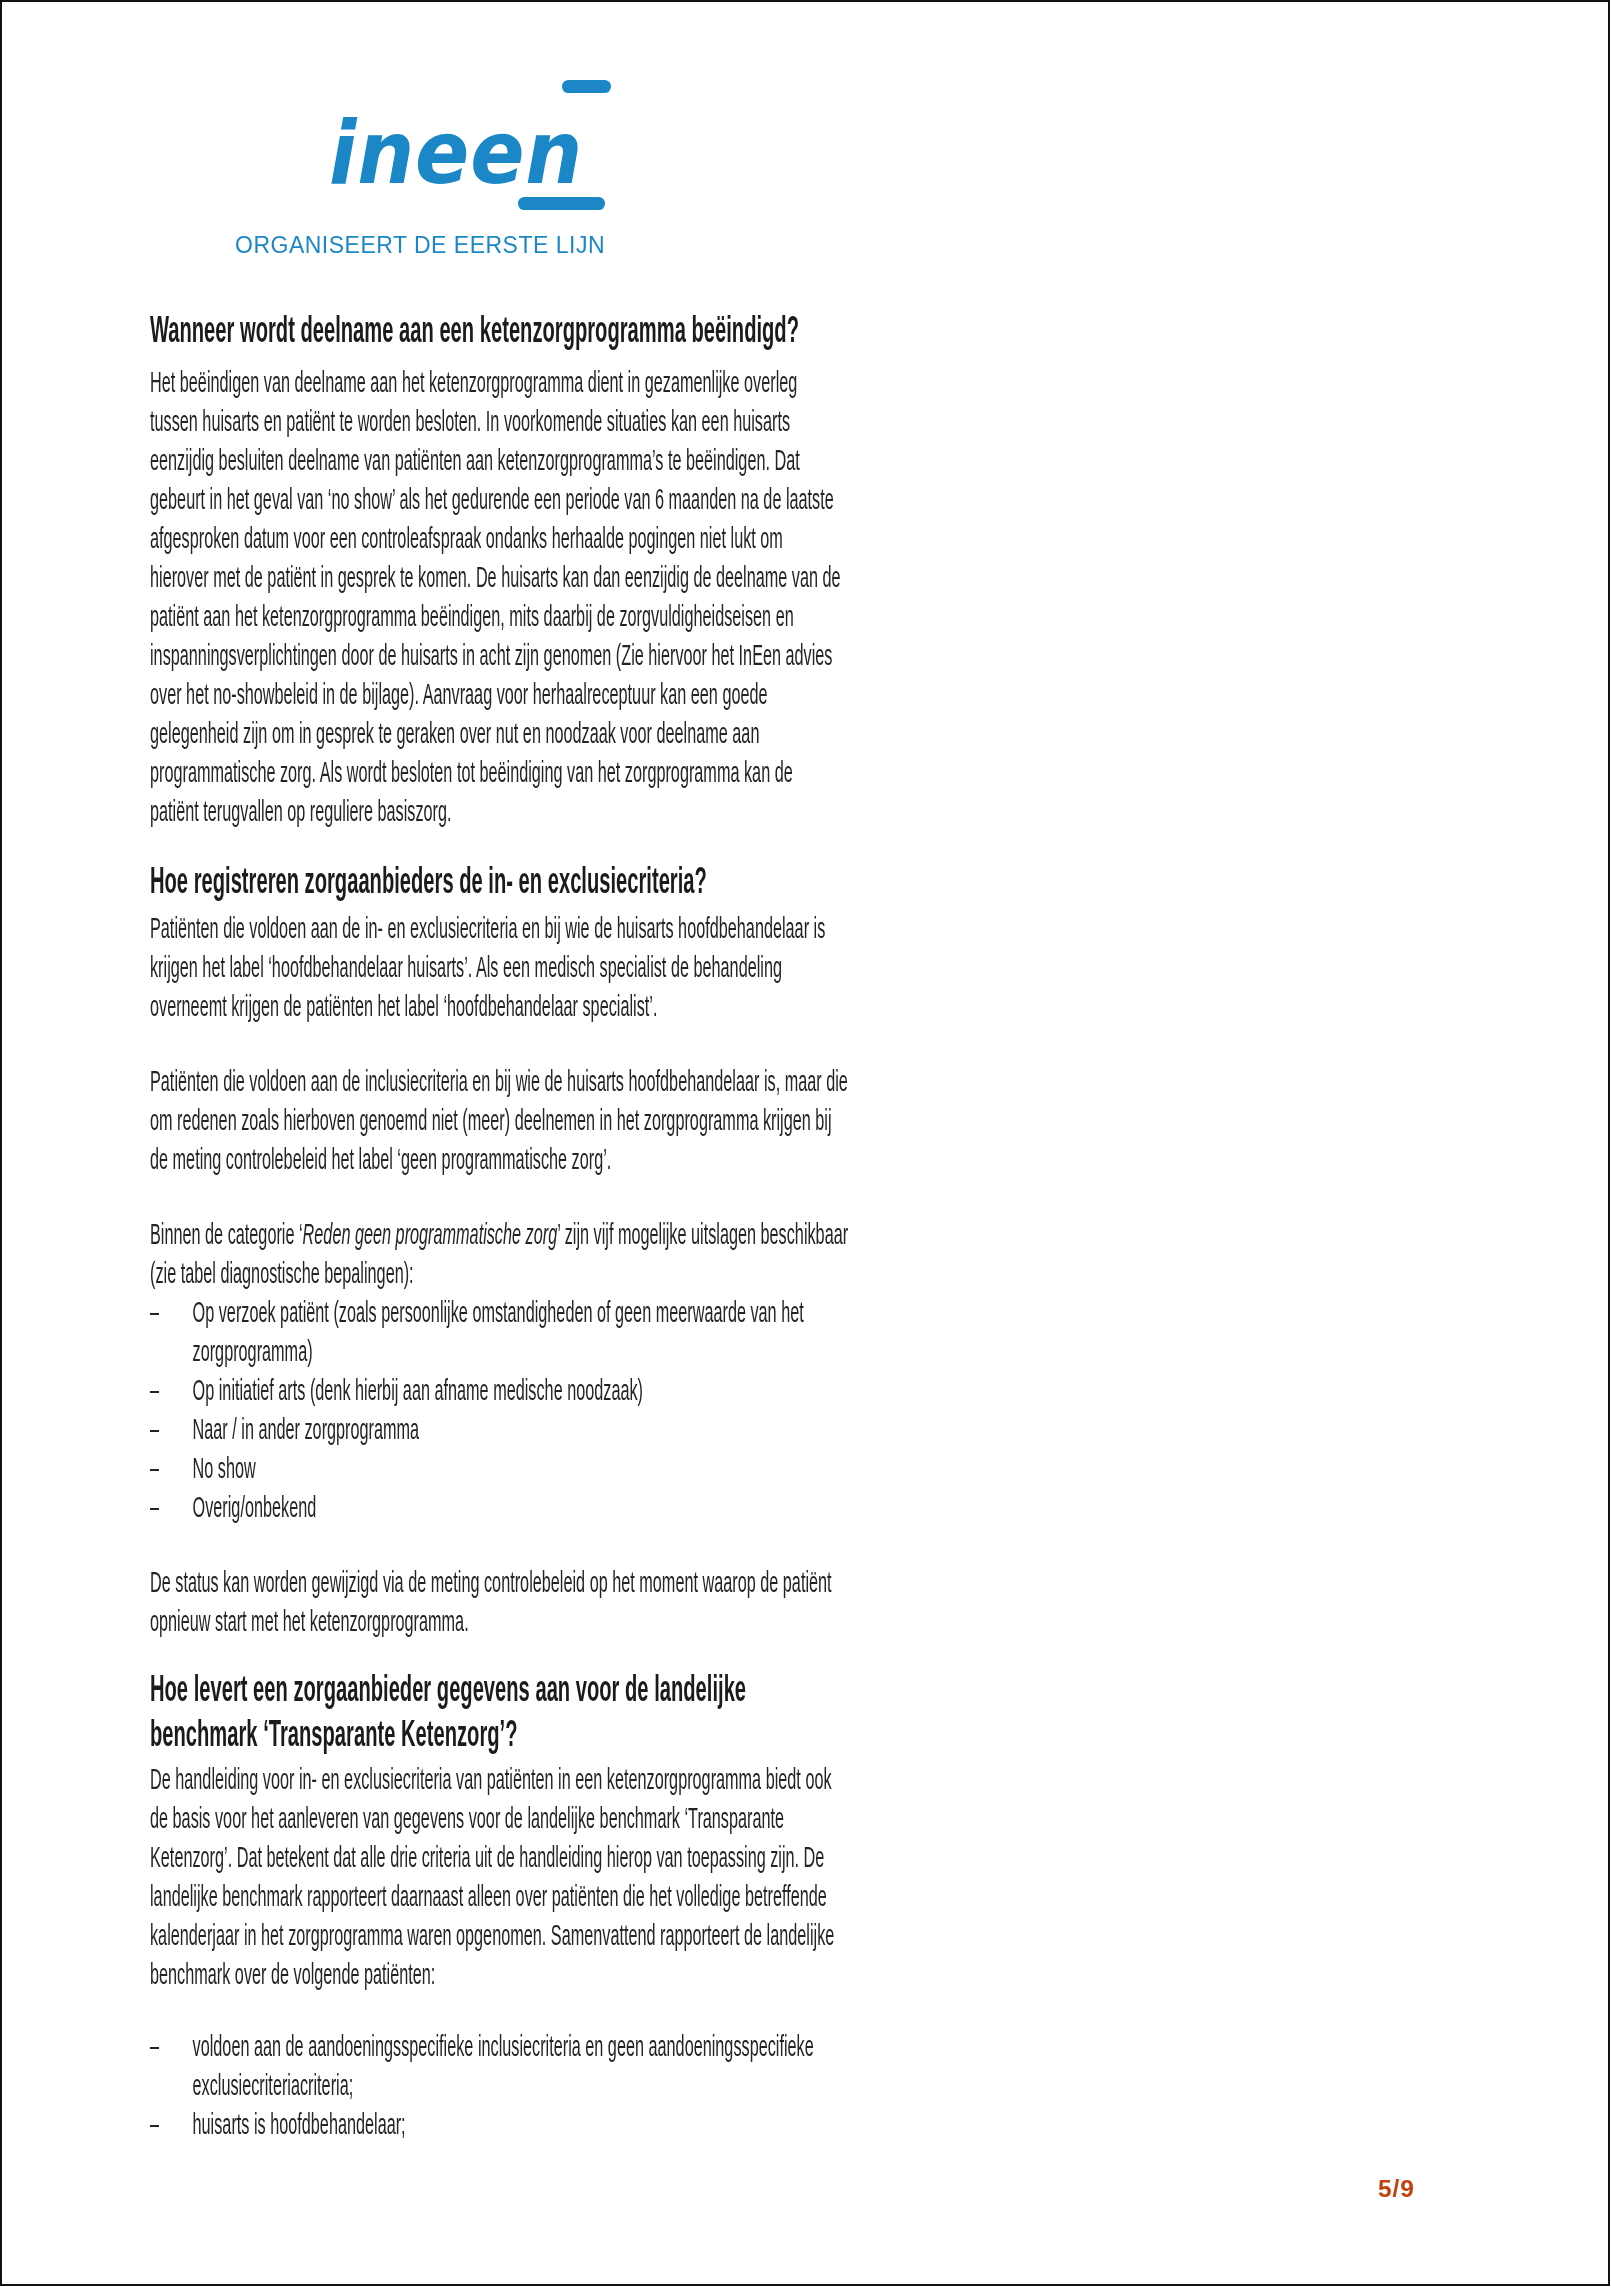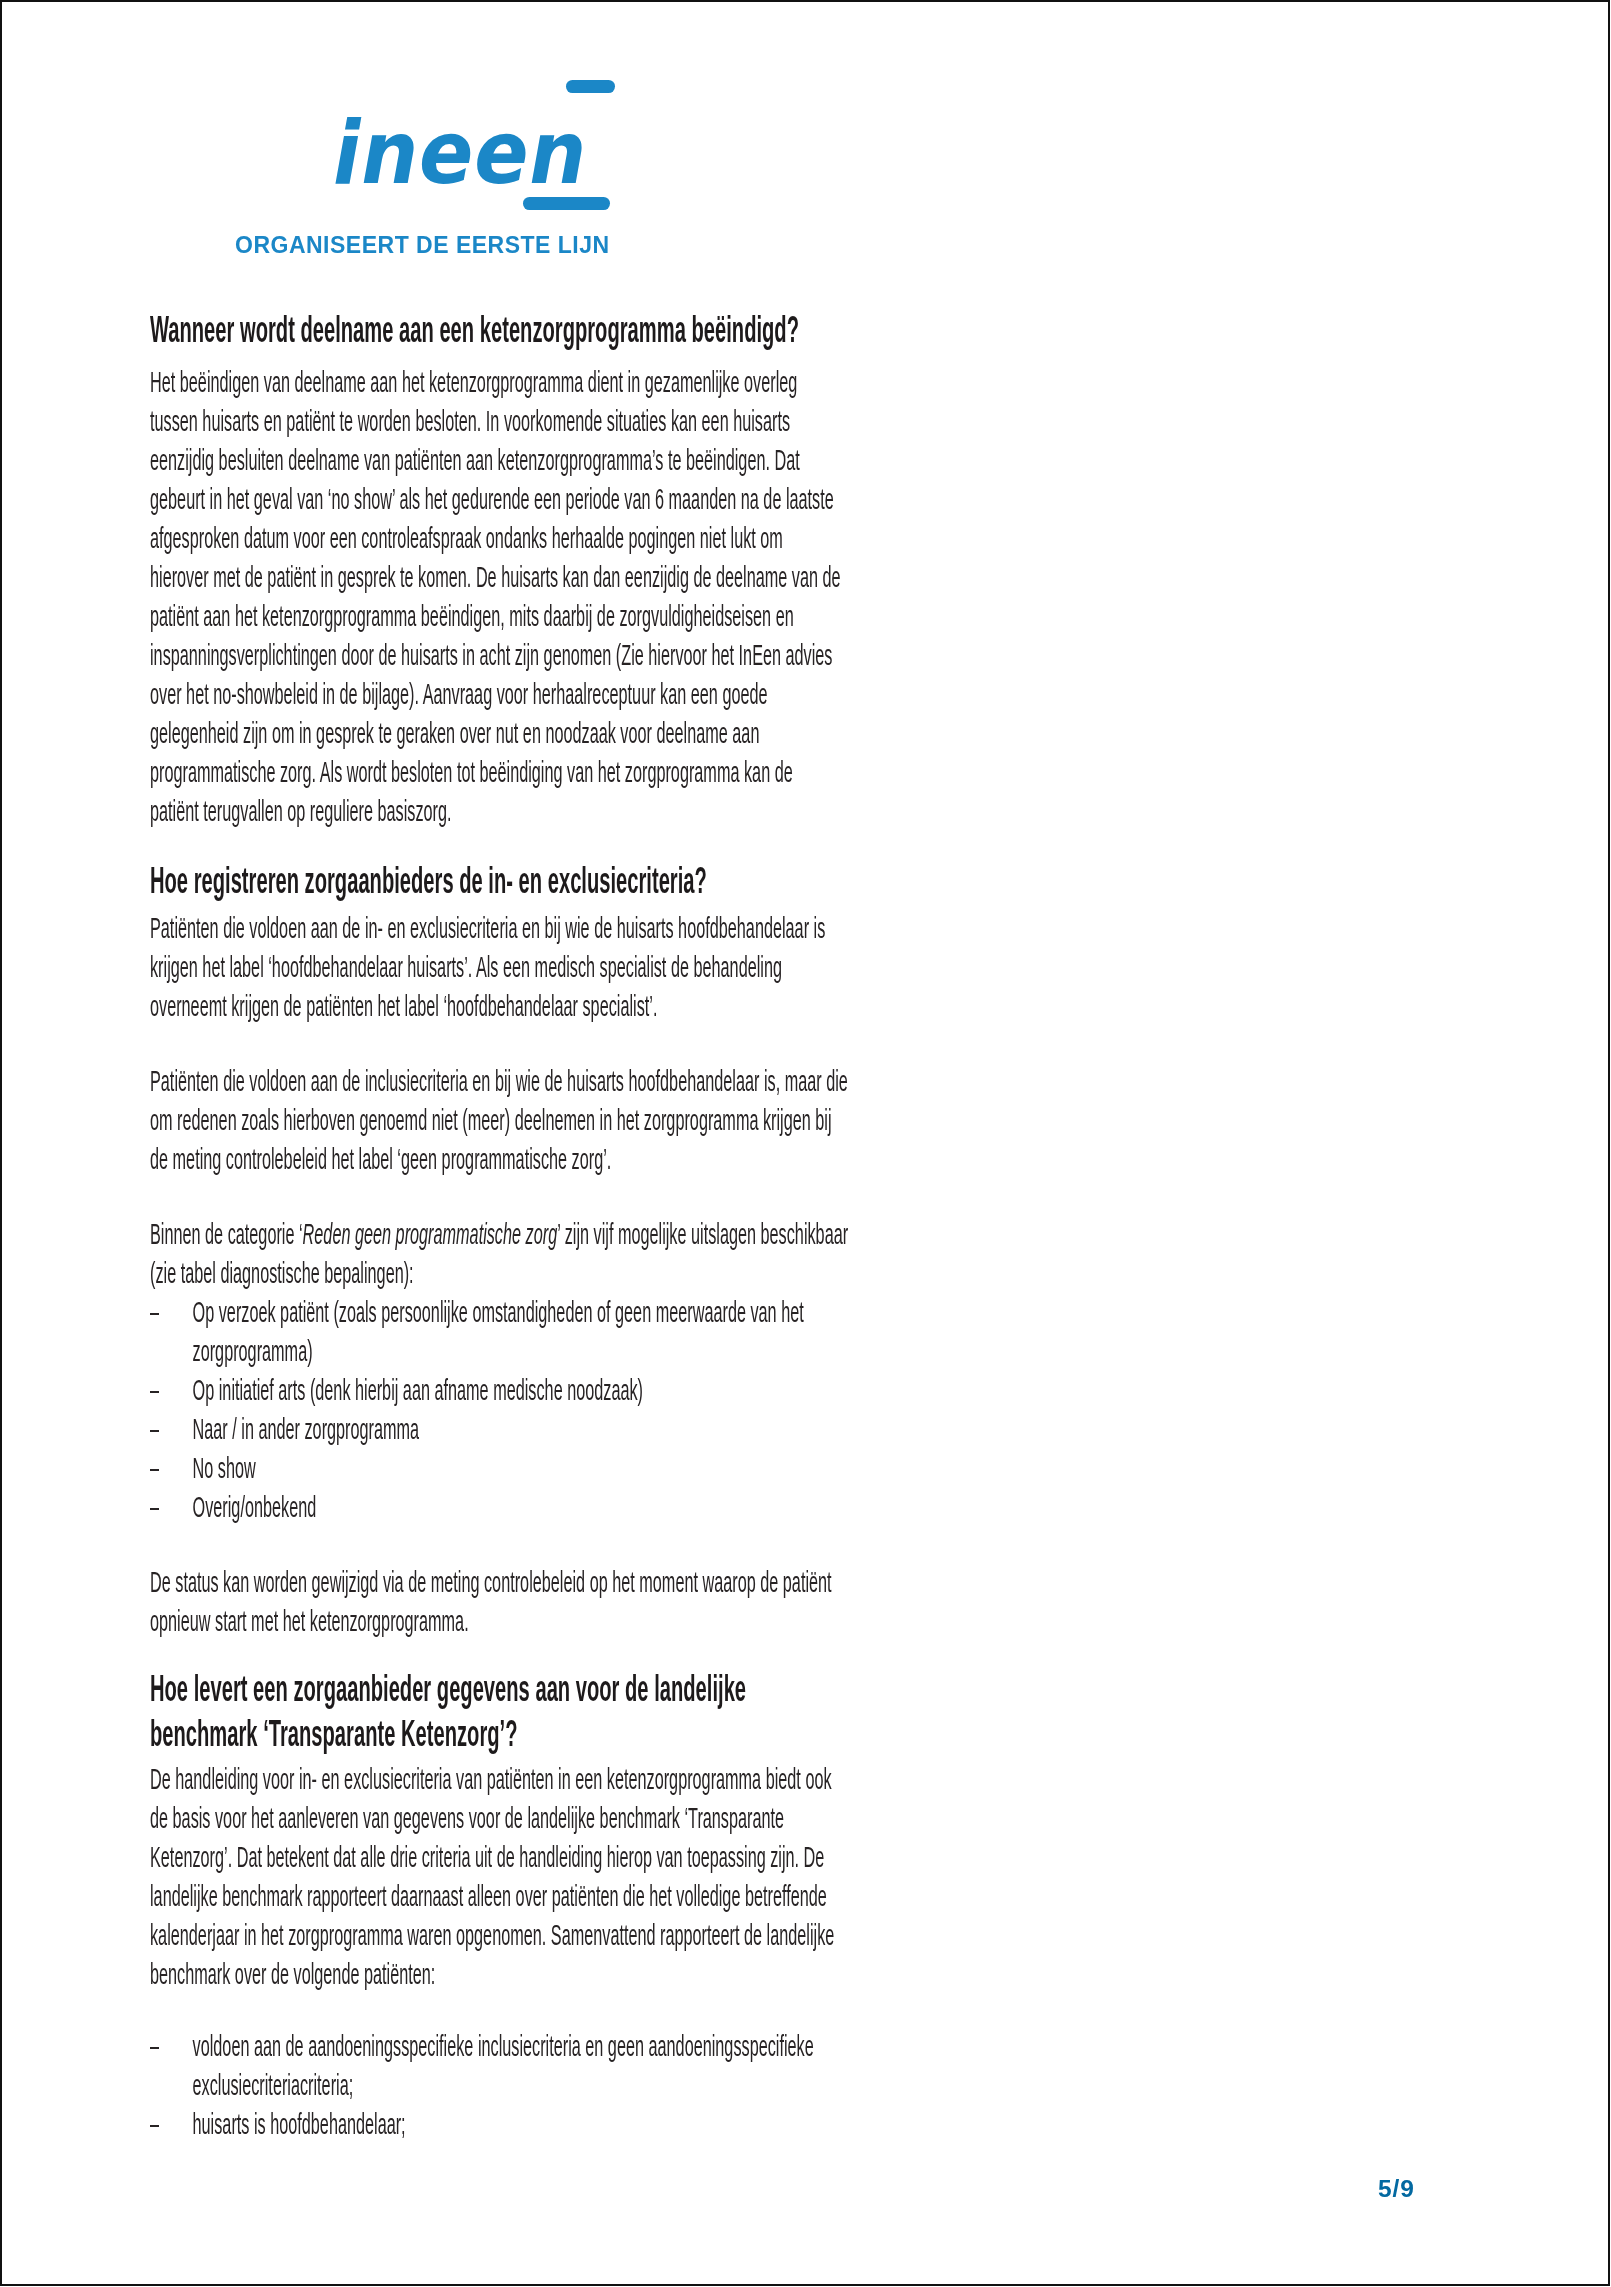--- a/index.html
+++ b/index.html
@@ -22,21 +22,21 @@
     letter-spacing:0.9px;
     color:#1b87c7;
     transform:scaleX(.92);transform-origin:0 100%;
   }
   .logo-bar{height:12.7px;background:#1b87c7;border-radius:6.4px;margin-bottom:17.3px;}
   .logo-bar.left{width:49px;margin-right:-5.5px;}
   .logo-bar.right{width:87px;margin-left:-3.6px;}
   .logo-tagline{
     margin-top:5.5px;margin-left:53px;
     font-family:"Liberation Sans", sans-serif;
-    font-weight:bold;
+    font-weight:normal;
     font-size:23px;letter-spacing:0.5px;
     color:#1b87c7;white-space:nowrap;
   }
   
   .column{
     position:absolute;left:148px;top:305px;
     width:1364px;
     transform:scaleX(.56);transform-origin:0 0;
   }
   h1{
@@ -52,21 +52,21 @@
   .mt{margin-top:36px;}
   .it{font-style:italic;}
   .list{margin:0;}
   .list.mt36{margin-top:33px;}
   .li{display:flex;}
   .li .dash{flex:none;width:76px;font-size:29px;line-height:39px;}
   .li .txt{font-size:29px;line-height:39px;white-space:pre-line;}
   
   .pagenum{
     position:absolute;left:1376px;top:2173px;
-    font-size:24.5px;font-weight:bold;color:#0369a1;
+    font-size:24.5px;font-weight:bold;color:#c2410c;
     letter-spacing:0.9px;
   }
 </style>
 </head>
 <body>
 
 <div class="logo">
   <div class="logo-row">
     <span class="logo-bar left"></span>
     <span class="logo-word">ineen</span>

